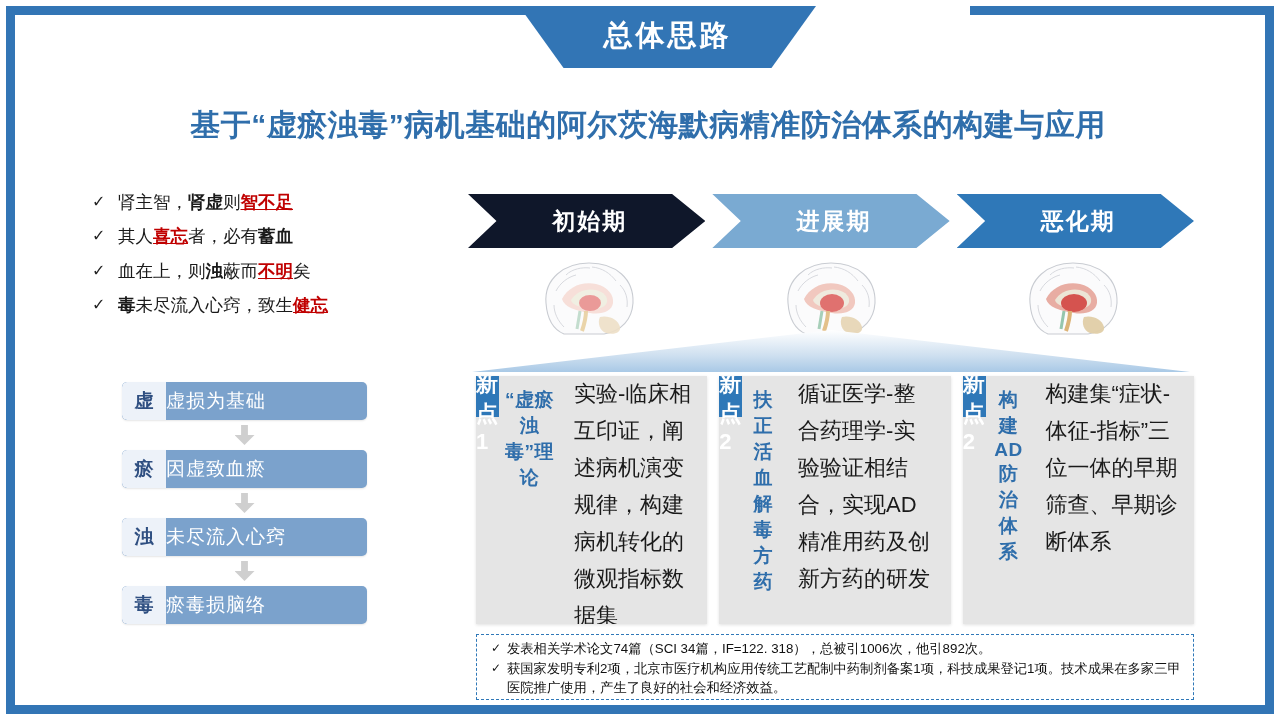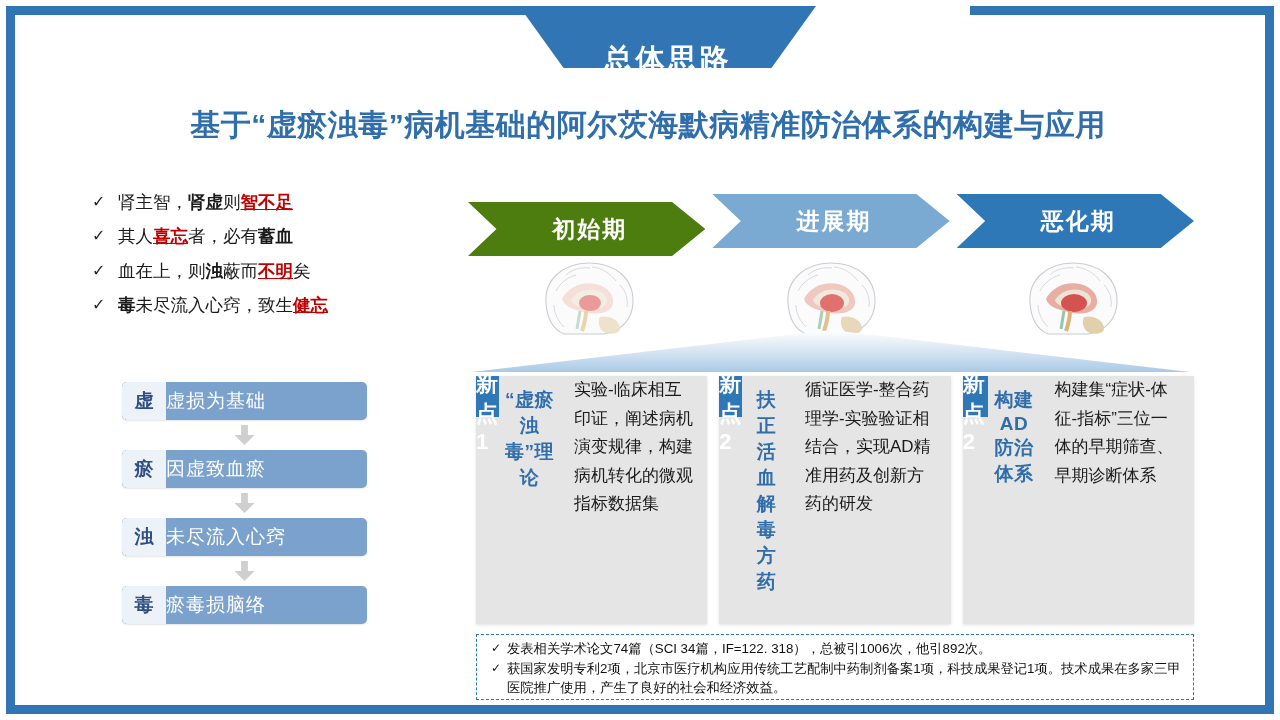--- a/index.html
+++ b/index.html
@@ -46,21 +46,20 @@
   .banner-wide {
     position: absolute;
     left: 519px;
     top: 6px;
     width: 297px;
     height: 62px;
     z-index: 7;
     display: flex;
     align-items: center;
     justify-content: center;
-    margin-top: 24px;
   }
   .banner-title {
     color: #ffffff;
     font-size: 29px;
     font-weight: bold;
     letter-spacing: 3px;
     line-height: 1;
     padding-bottom: 4px;
   }
 
@@ -167,21 +166,21 @@
   .chevron {
     position: relative;
     height: 54px;
     margin-right: 7px;
     display: flex;
     align-items: center;
     justify-content: center;
     clip-path: polygon(0% 0%, 86% 0%, 100% 50%, 86% 100%, 0% 100%, 12% 50%);
   }
   .chevron:last-child { margin-right: 0; }
-  .chev-1 { flex: 1; background: #4d7c0f; margin-top: 8px; }
+  .chev-1 { flex: 1; background: #0f172a; }
   .chev-2 { flex: 1; background: #7aaad2; }
   .chev-3 { flex: 1; background: #2f78b8; }
   .chev-label {
     color: #ffffff;
     font-size: 23px;
     font-weight: bold;
     letter-spacing: 2px;
     padding-left: 6px;
   }
 
@@ -244,21 +243,21 @@
   .card-sub {
     color: #2f6eab;
     font-weight: bold;
     font-size: 19px;
     text-align: center;
     padding: 11px 6px 6px 6px;
     letter-spacing: 0.5px;
   }
   .card-body {
     color: #1a1a1a;
-    font-size: 17px;
+    font-size: 22px;
     line-height: 1.68;
     padding: 0 14px 10px 14px;
     text-align: left;
   }
 
   
   .footer {
     position: absolute;
     left: 476px;
     top: 634px;

